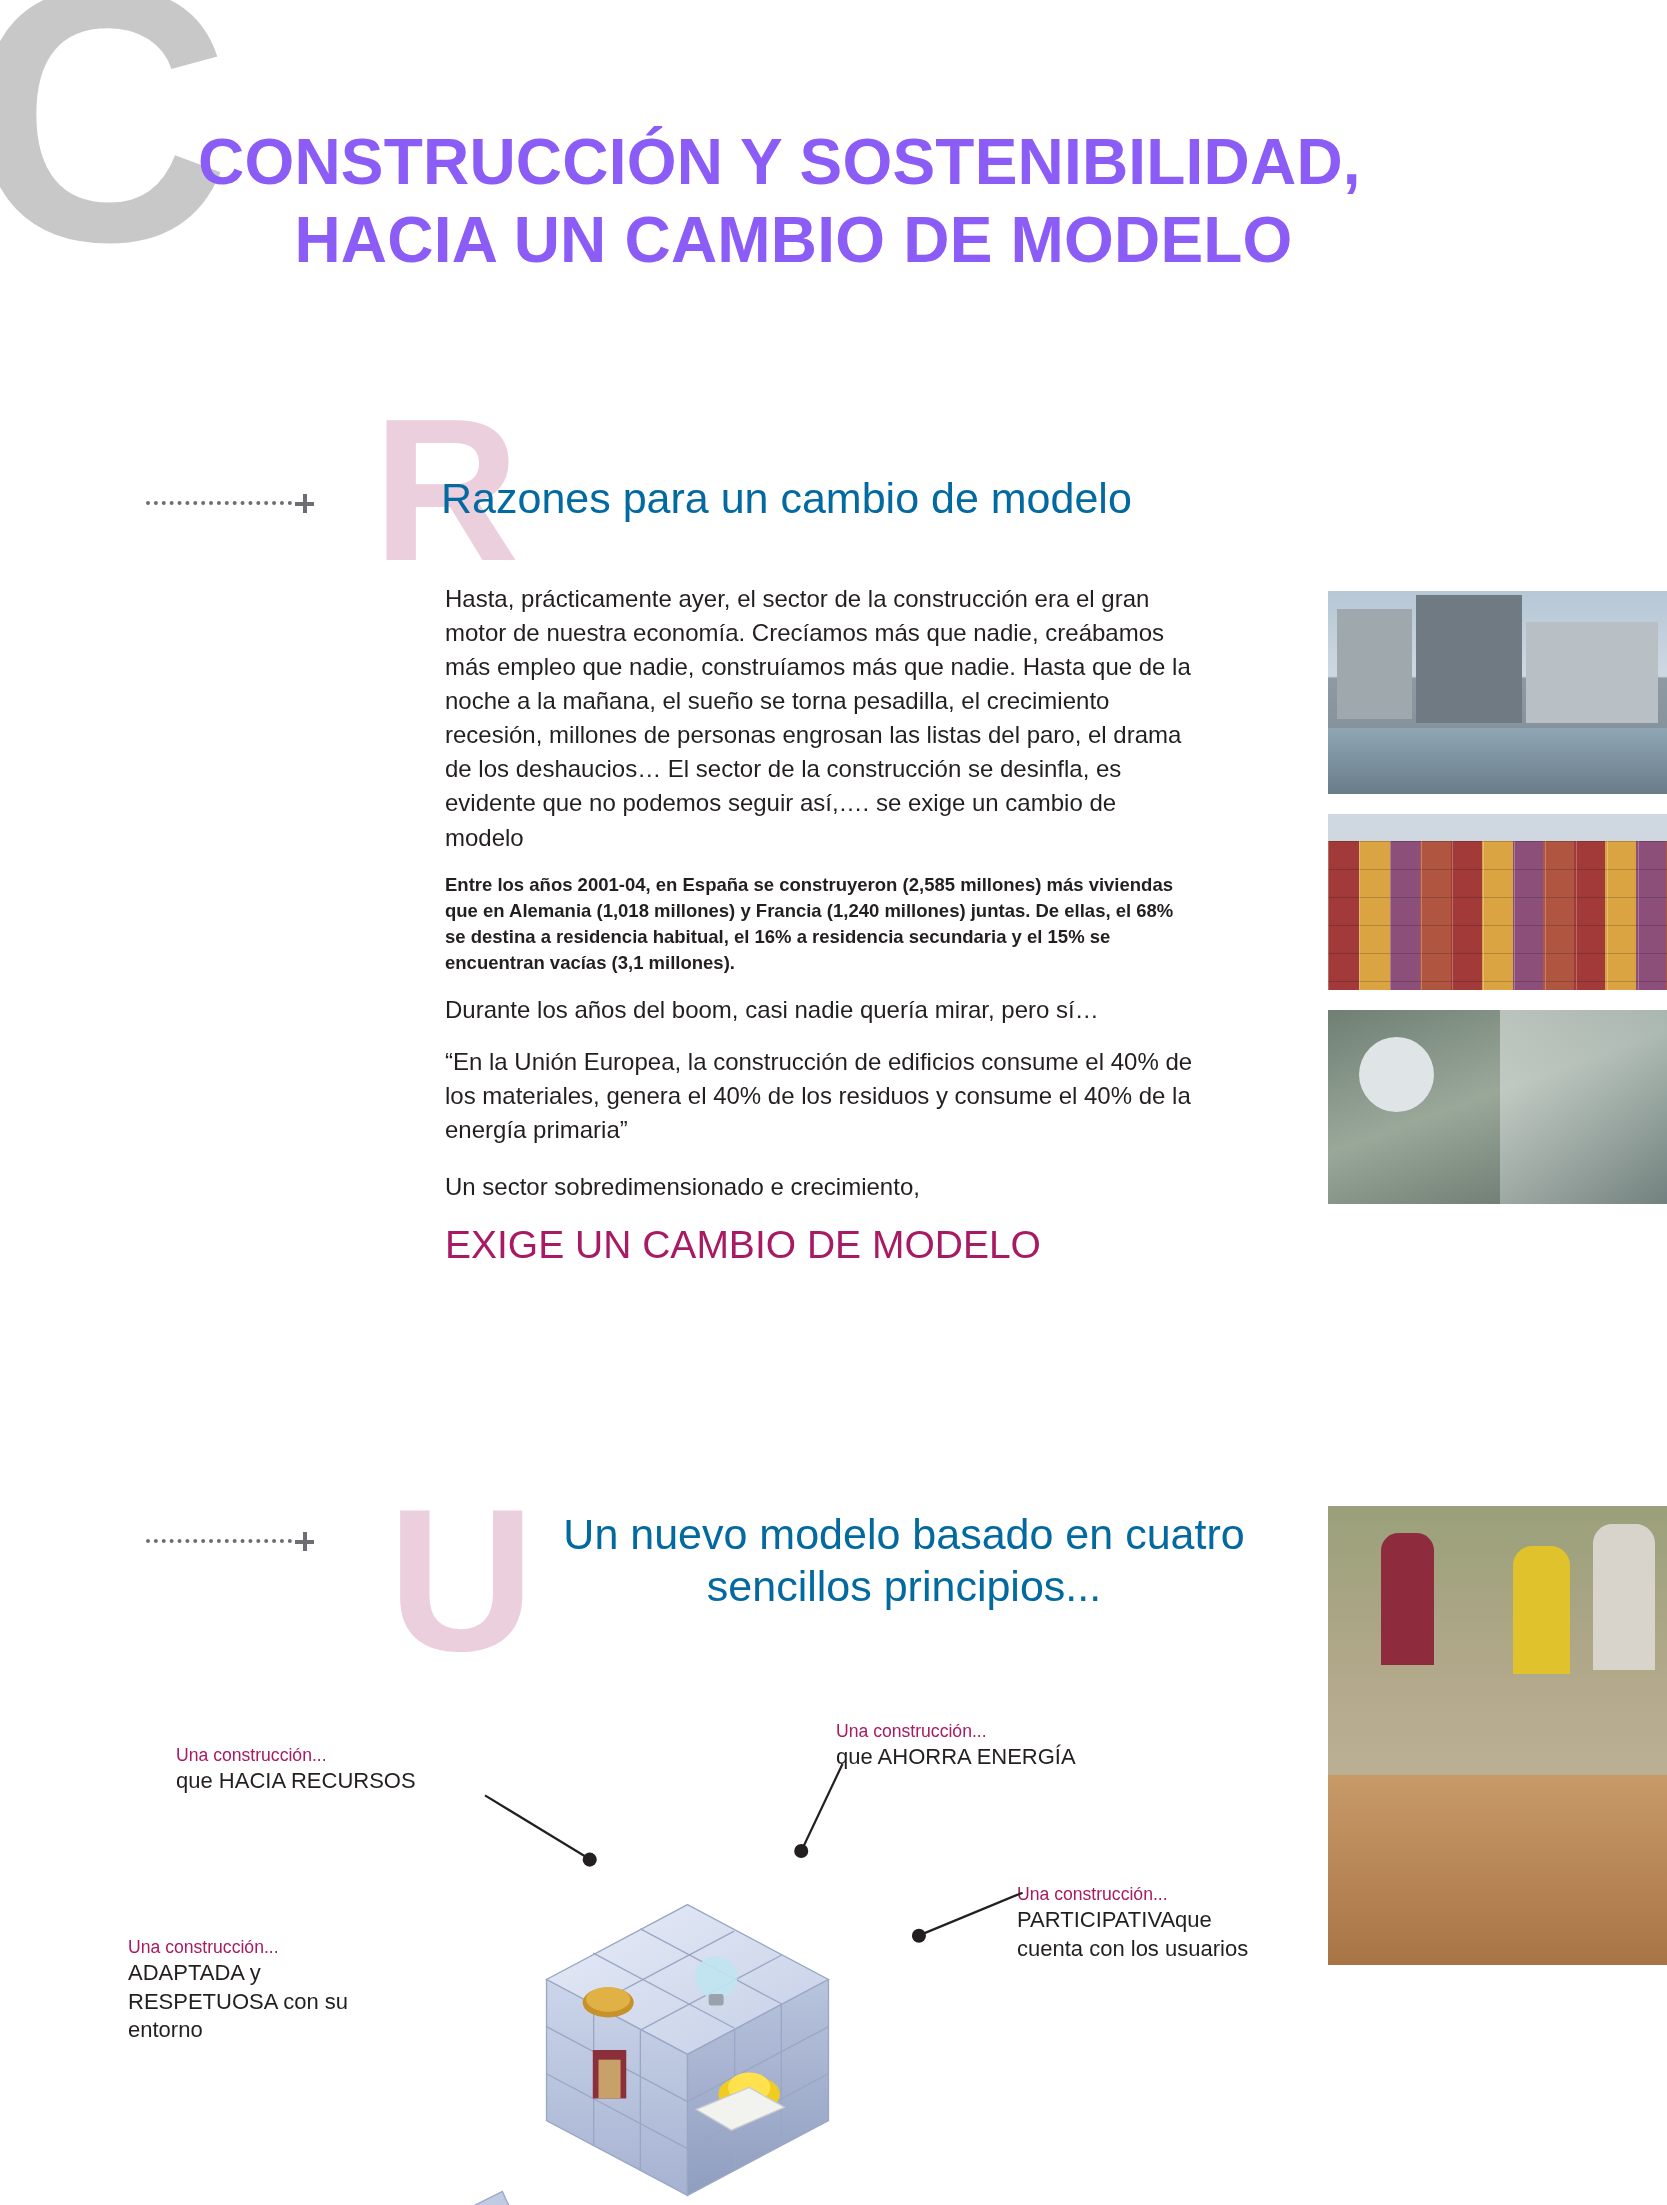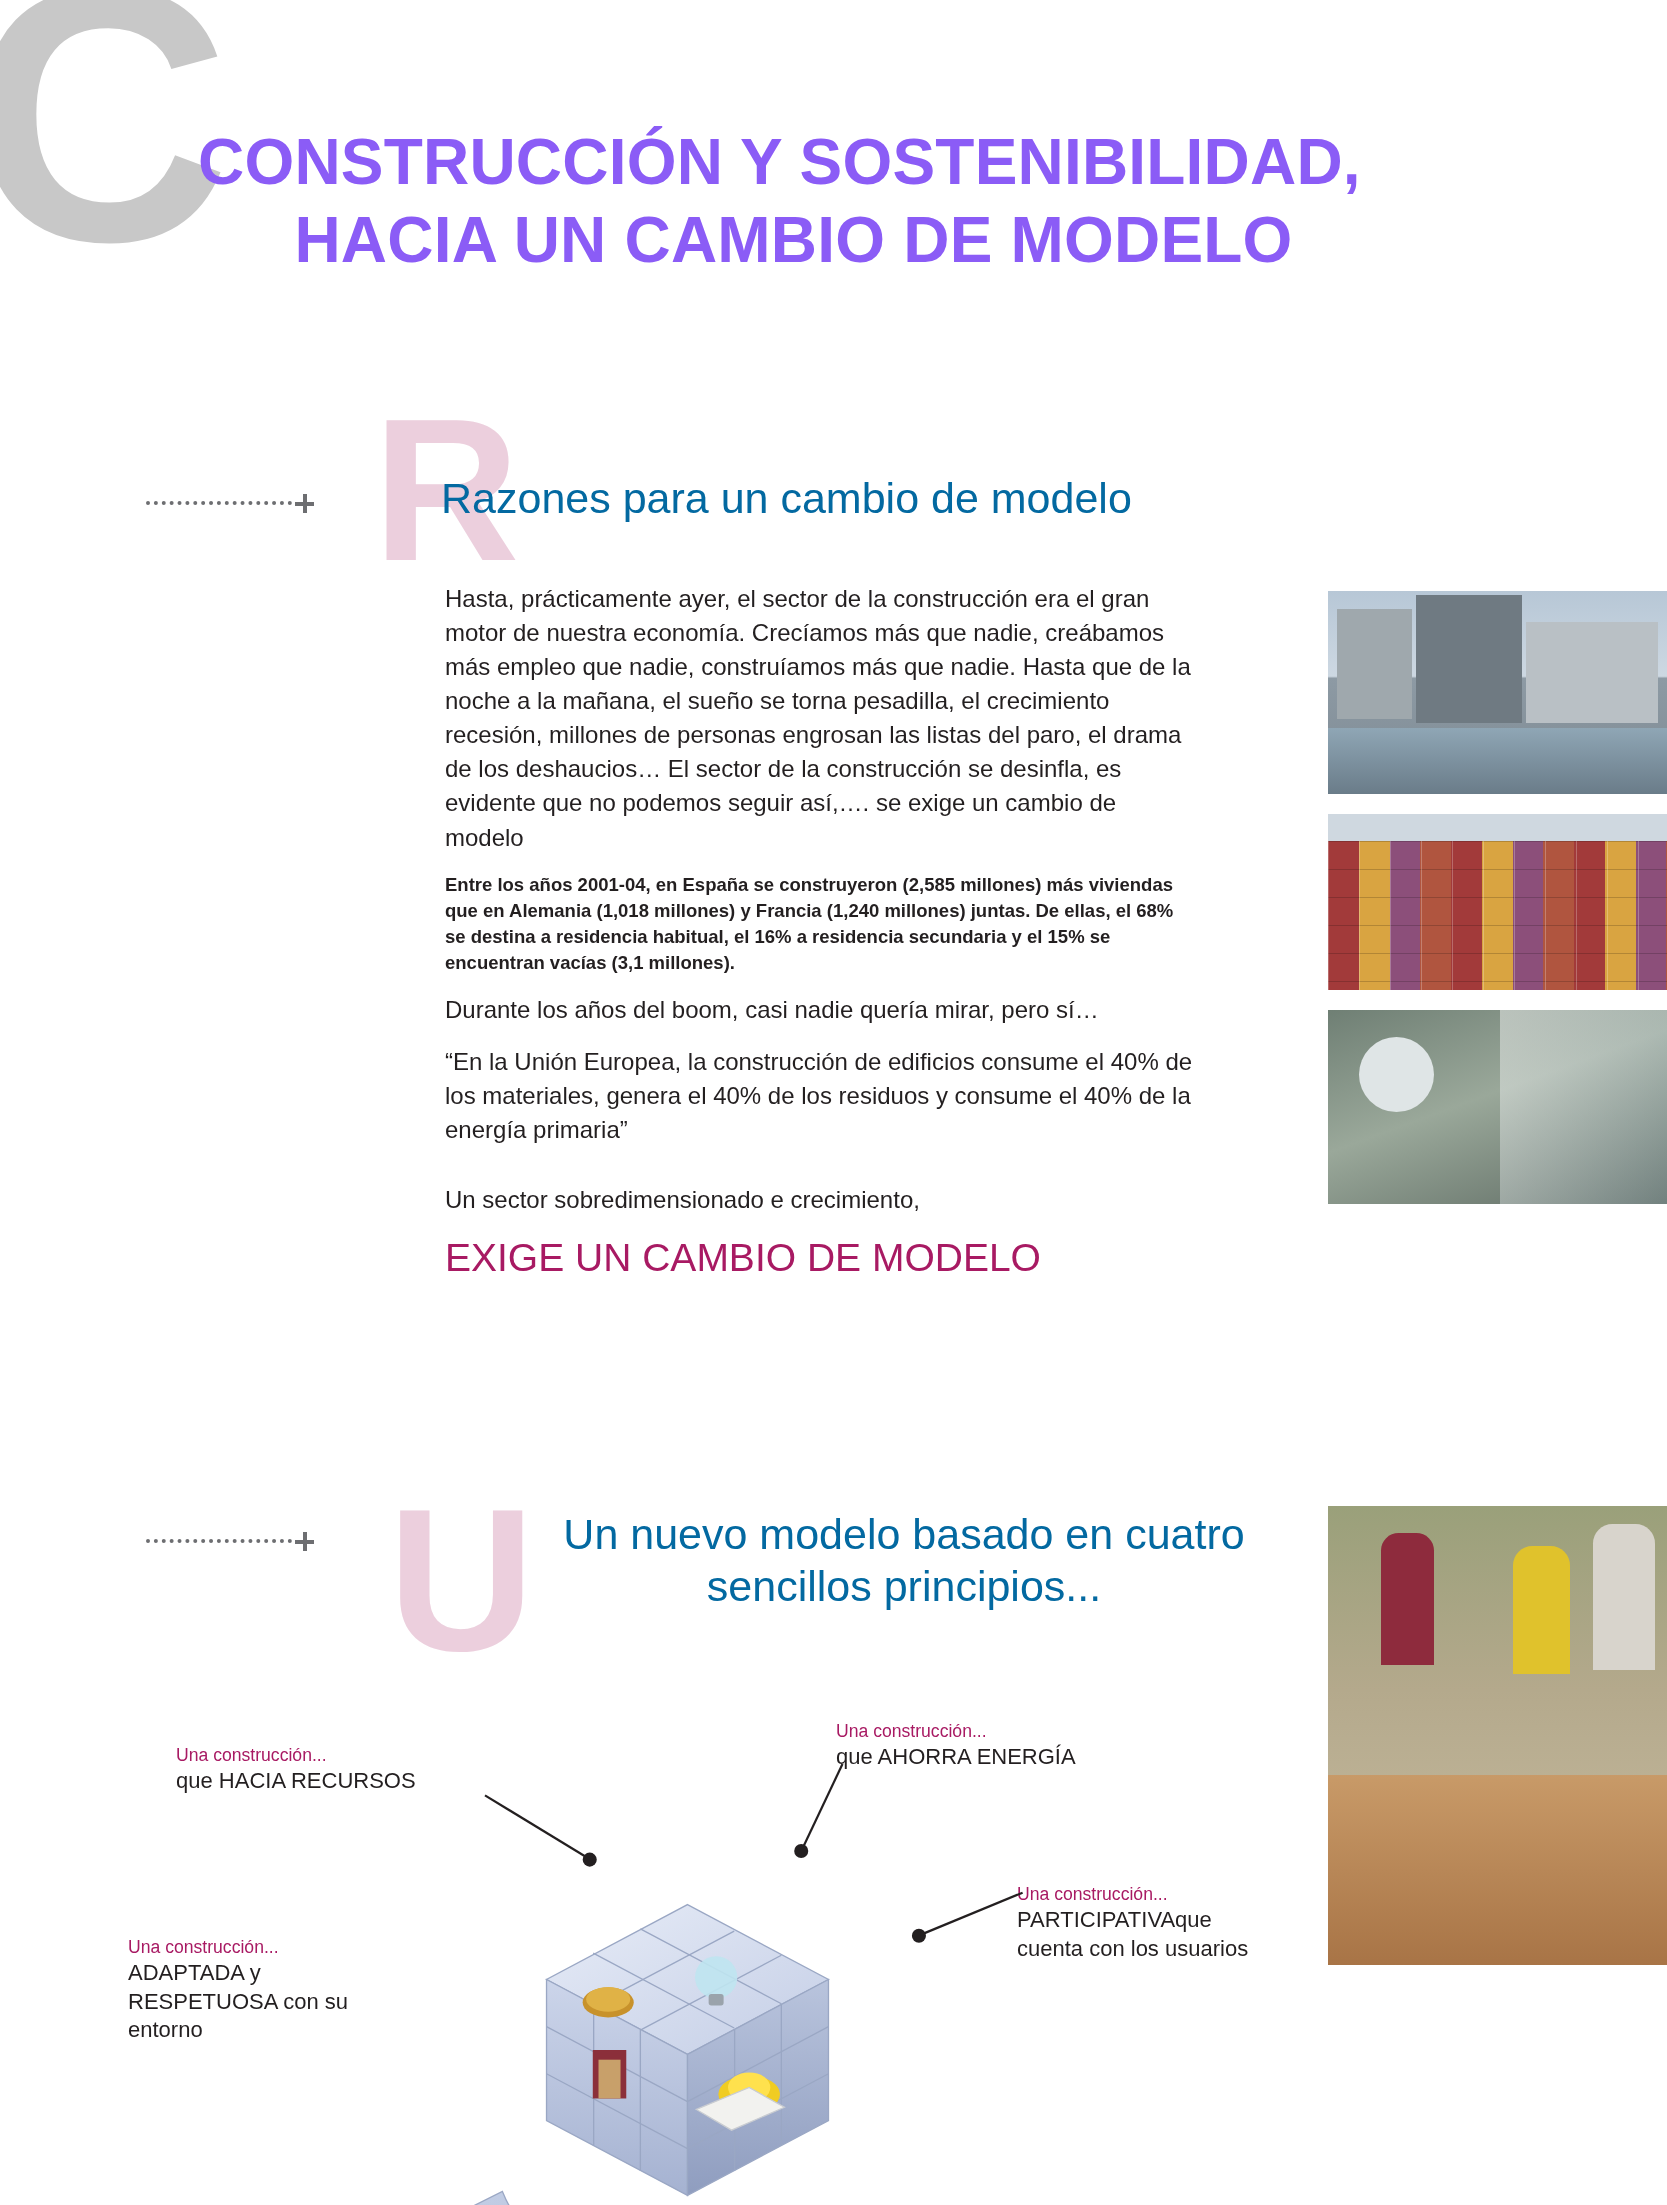--- a/index.html
+++ b/index.html
@@ -107,21 +107,21 @@
   .body-col p {
     font-size: 24px;
     line-height: 1.42;
     margin-bottom: 17.6px;
   }
   .body-col p.small {
     font-size: 18.5px;
     font-weight: 700;
     line-height: 1.4;
   }
-  .body-col p.quote { margin-bottom: 36px; }
+  .body-col p.quote { margin-bottom: 23px; }
   .tagline {
     color: #a81a63;
     font-size: 39px;
     font-weight: 400;
     line-height: 1.2;
     margin-top: 3.5px;
   }
 
   
   .photo {

